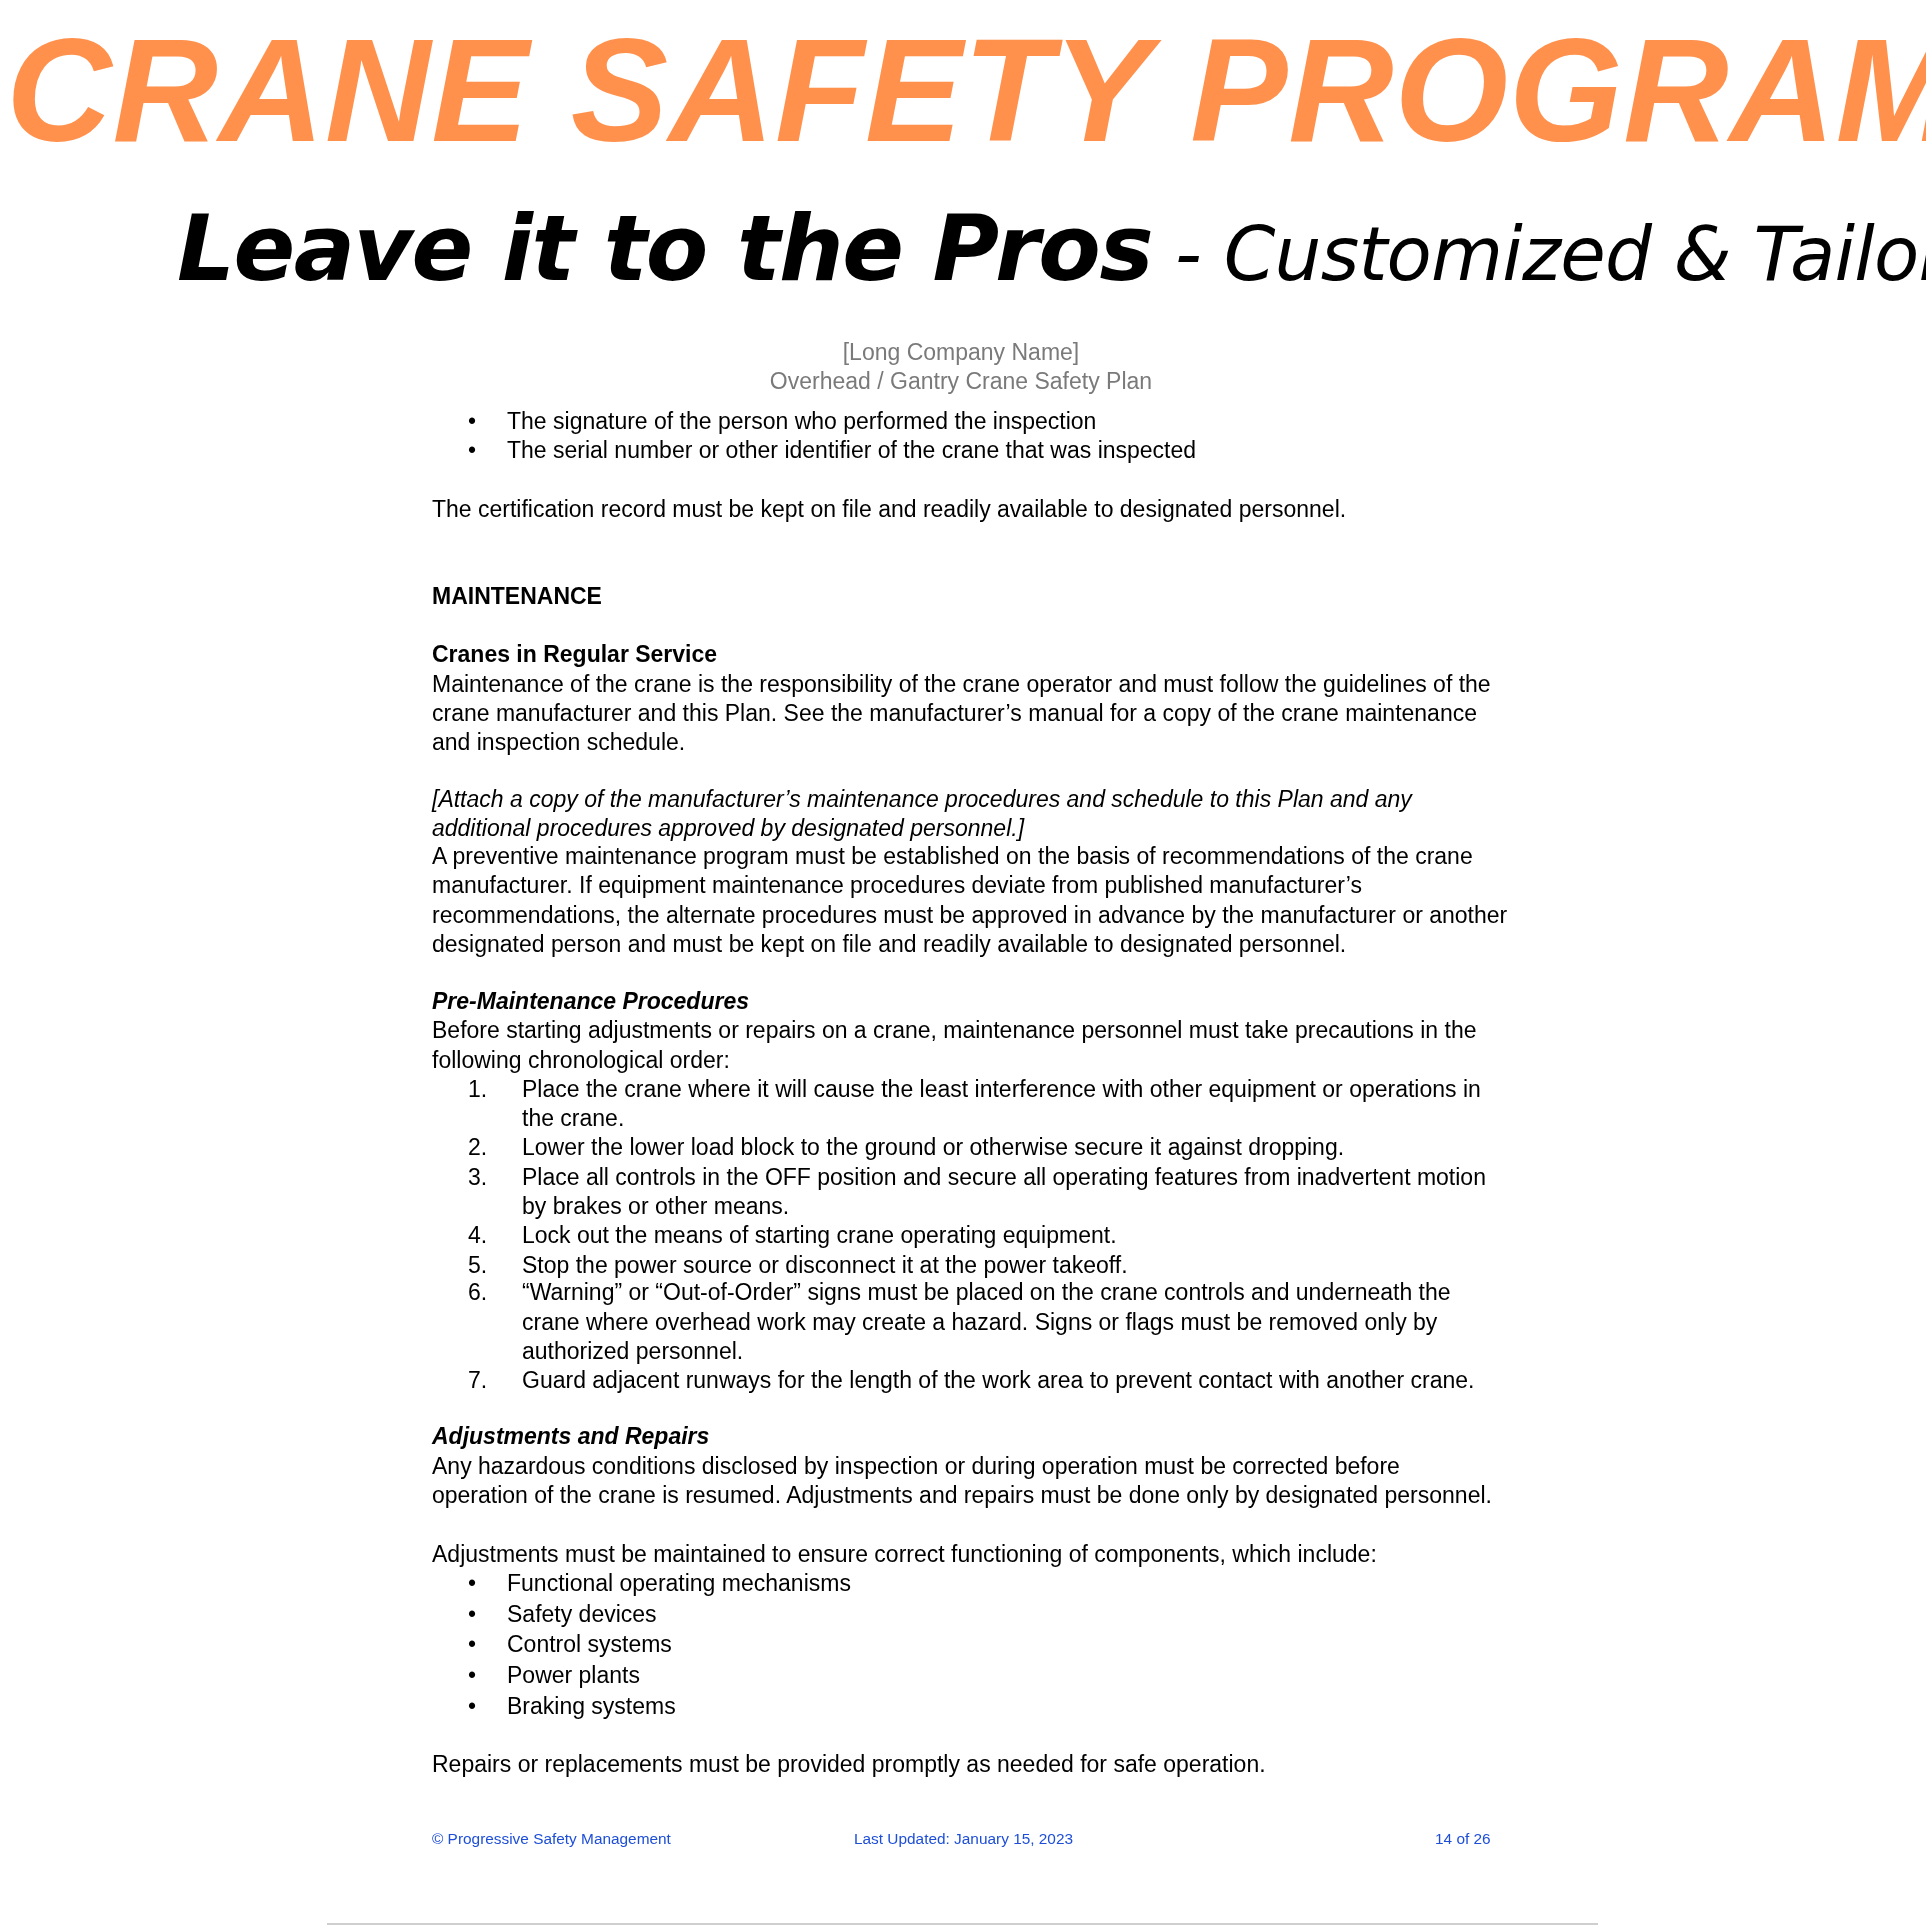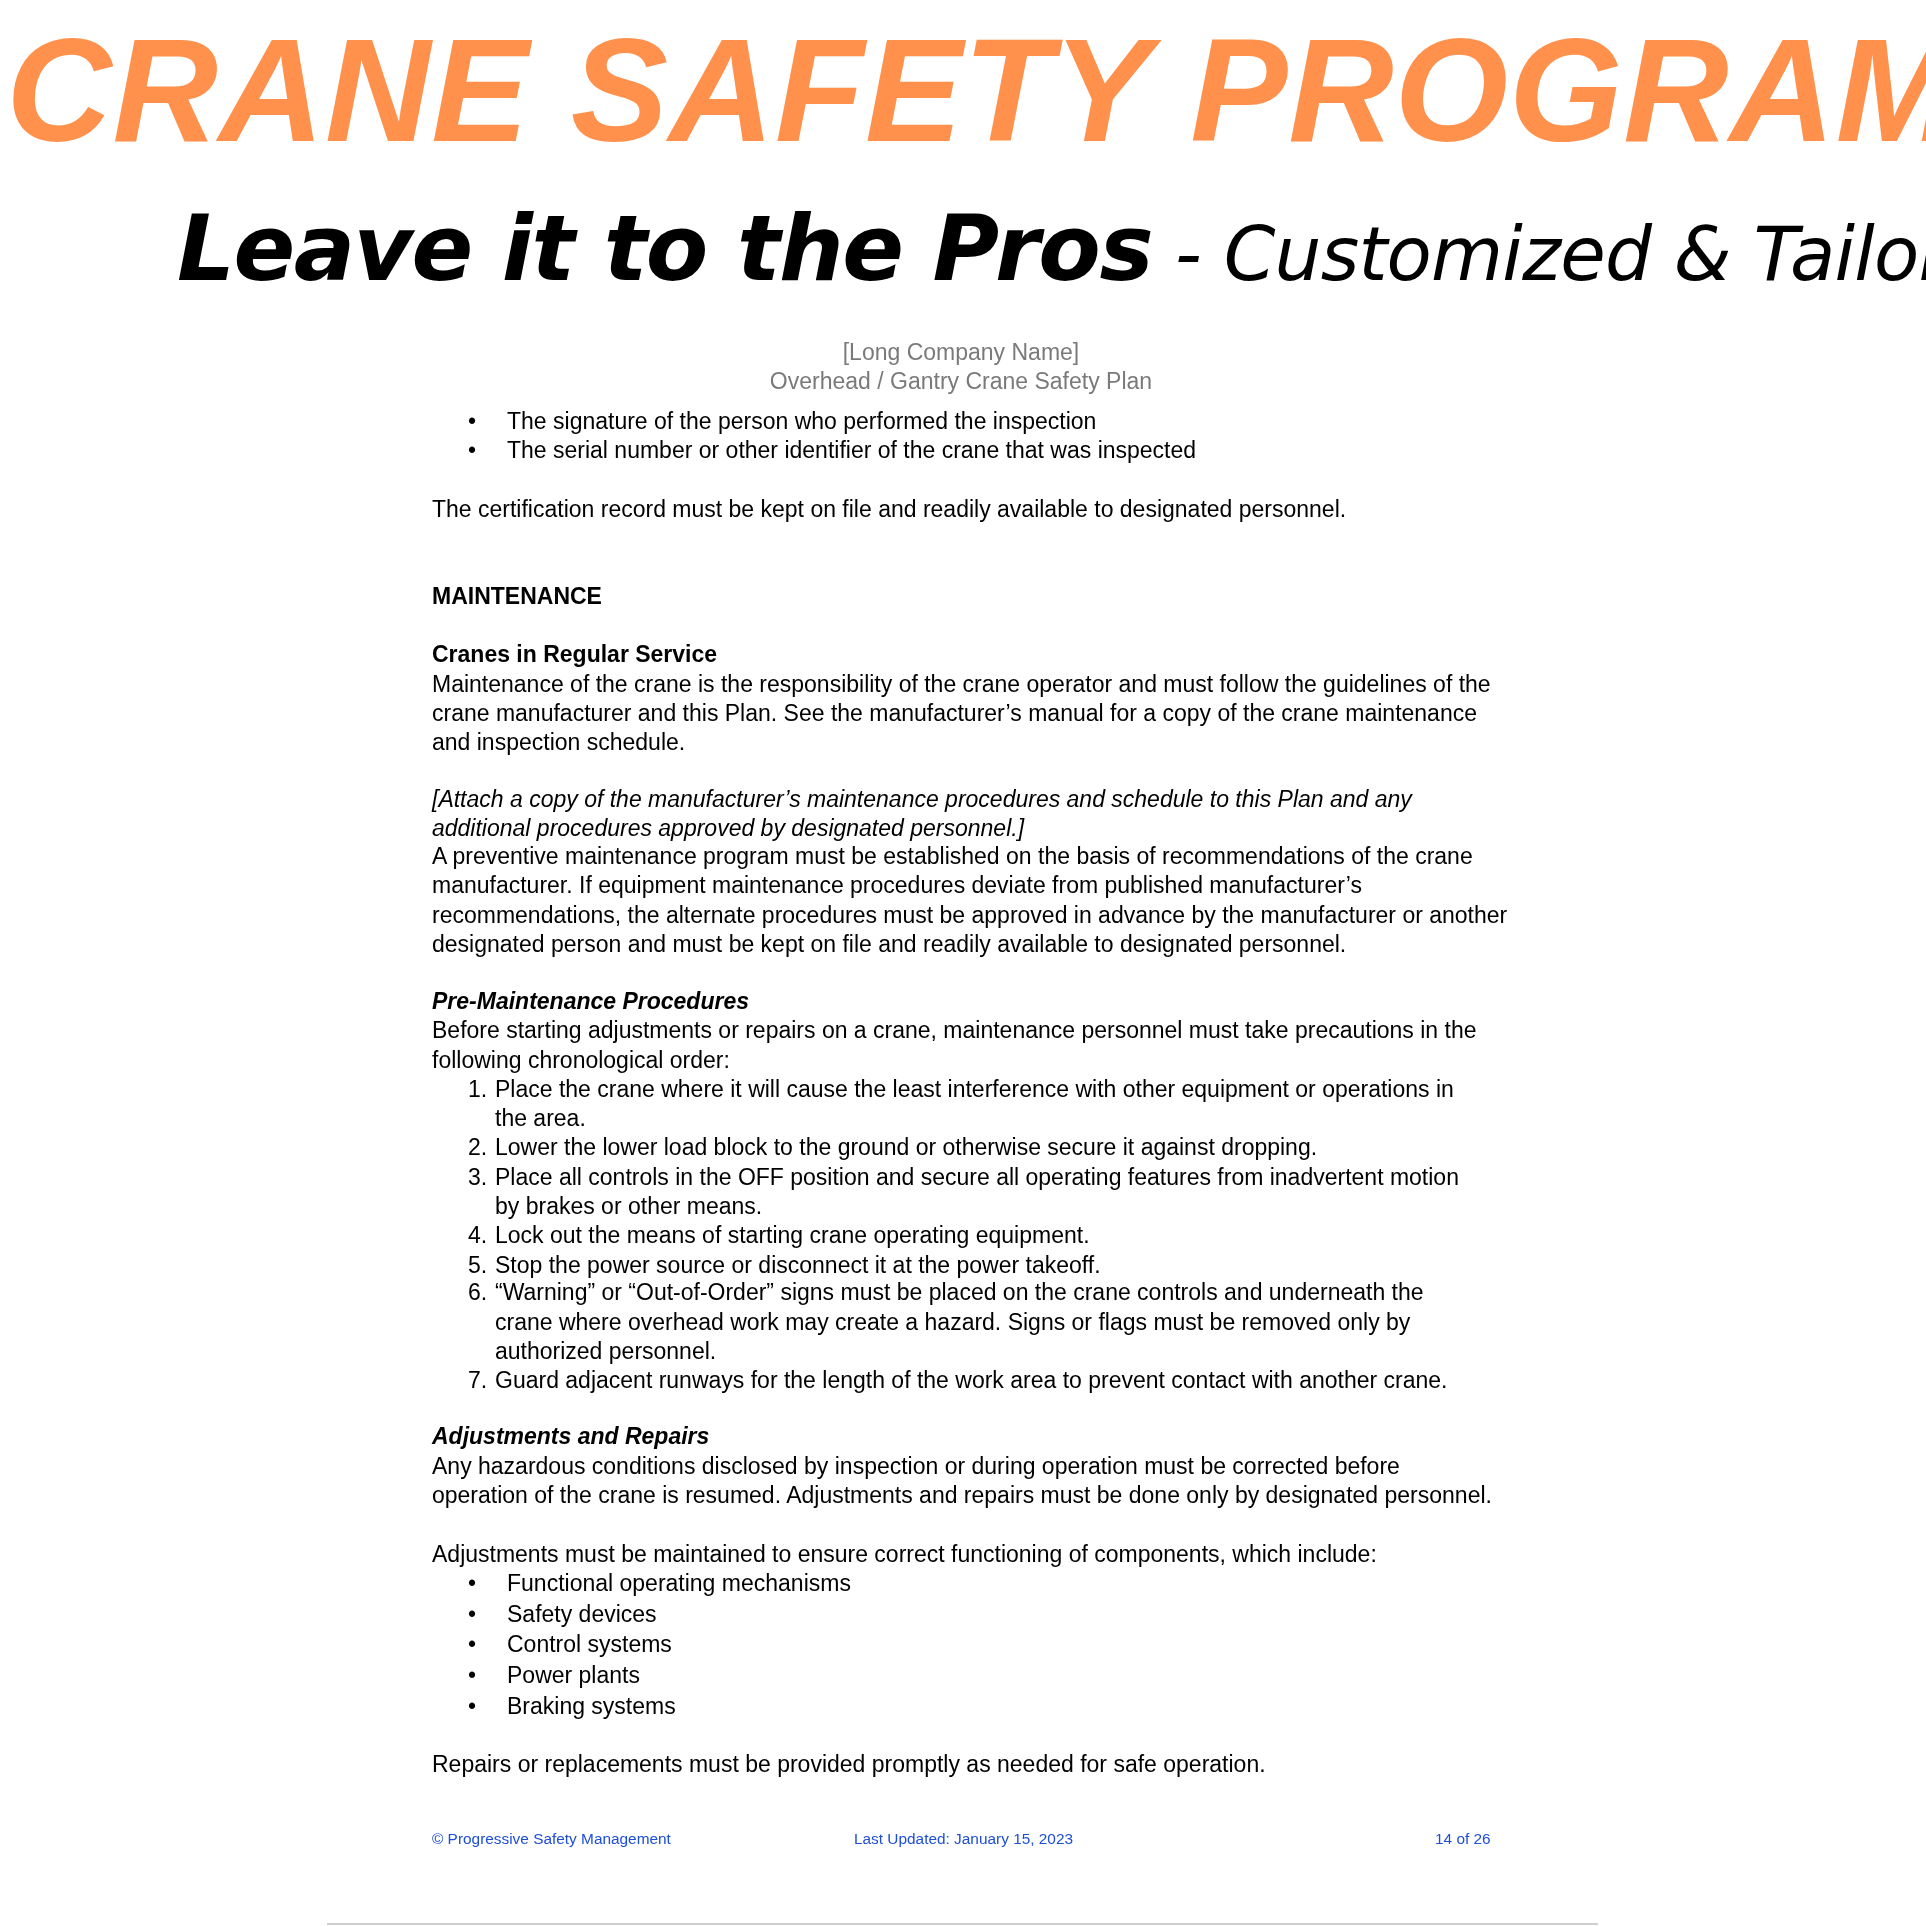--- a/index.html
+++ b/index.html
@@ -22,21 +22,21 @@
     font-family:Liberation Sans, sans-serif; color:#000; font-size:23px;
   }
   .line { position:absolute; white-space:nowrap; line-height:29px; height:29px; }
   .hdr { left:0; width:1922px; text-align:center; color:#7a7a7a; font-size:23px; }
   .body { left:432px; }
   .bold { font-weight:bold;text-align:center; }
   .ital { font-style:italic; }
   .bullet-mark { position:absolute; left:468px; width:23px; }
   .bullet-text { position:absolute; left:507px; }
   .num-mark { position:absolute; left:468px; width:34px; }
-  .list-text { position:absolute; left:495px; }
+  .list-text { position:absolute; left:522px; }
   .footer { position:absolute; top:1829px; font-size:15.4px; color:#1d4ed8; line-height:20px; white-space:nowrap; }
   .divider { position:absolute; left:327px; width:1271px; top:1923px; height:2.3px; background:#cfcfcf; }
 </style>
 </head>
 <body>
 
 <h1 class="banner-title">CRANE SAFETY PROGRAM</h1>
 <div class="tagline">
   <span class="tag-bold">Leave it to the Pros</span><span class="tag-light">- Customized &amp; Tailored</span>
 </div>
@@ -73,21 +73,21 @@
 
   <div class="line body bold ital" style="top:987px">Pre-Maintenance Procedures</div>
   <div class="line body" style="top:1016px">Before starting adjustments or repairs on a crane, maintenance personnel must take precautions in the</div>
   <div class="line body" style="top:1046px">following chronological order:</div>
 
   <div class="line" style="top:1075px;left:0;width:1926px">
     <span class="num-mark">1.</span>
     <span class="list-text">Place the crane where it will cause the least interference with other equipment or operations in</span>
   </div>
   <div class="line" style="top:1104px;left:0;width:1926px">
-    <span class="list-text">the area.</span>
+    <span class="list-text">the crane.</span>
   </div>
   <div class="line" style="top:1133px;left:0;width:1926px">
     <span class="num-mark">2.</span>
     <span class="list-text">Lower the lower load block to the ground or otherwise secure it against dropping.</span>
   </div>
   <div class="line" style="top:1163px;left:0;width:1926px">
     <span class="num-mark">3.</span>
     <span class="list-text">Place all controls in the OFF position and secure all operating features from inadvertent motion</span>
   </div>
   <div class="line" style="top:1192px;left:0;width:1926px">

